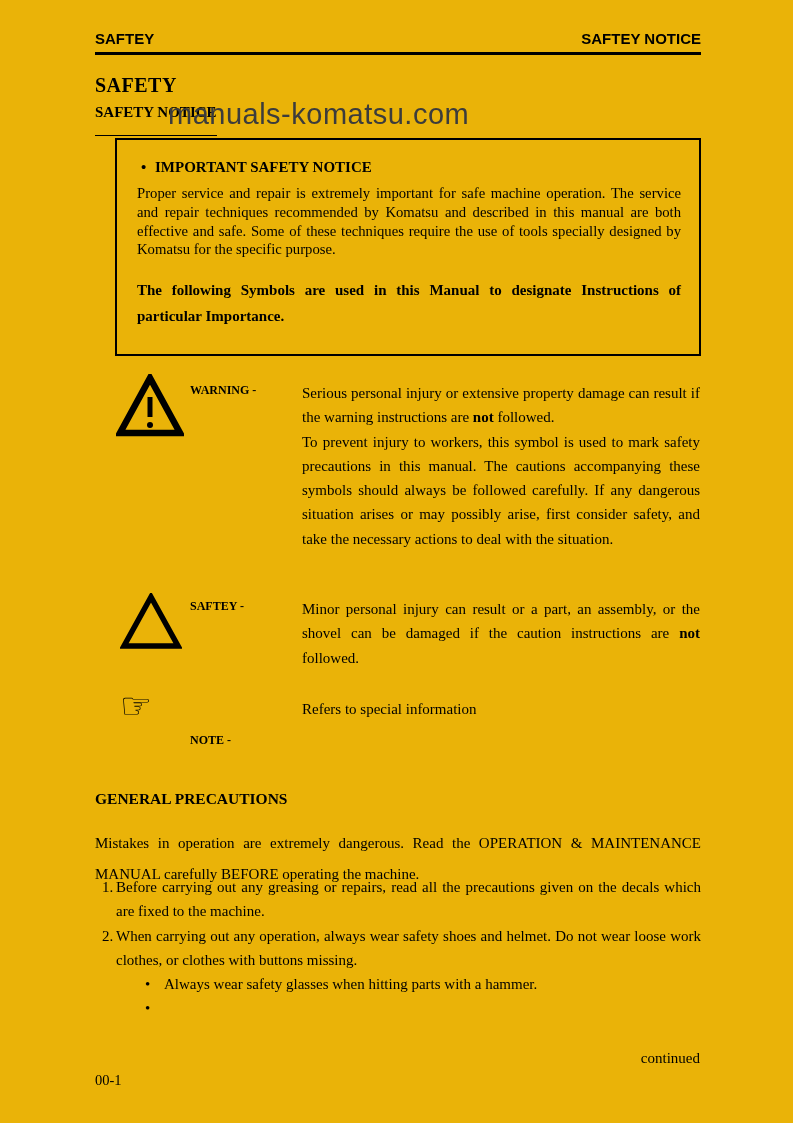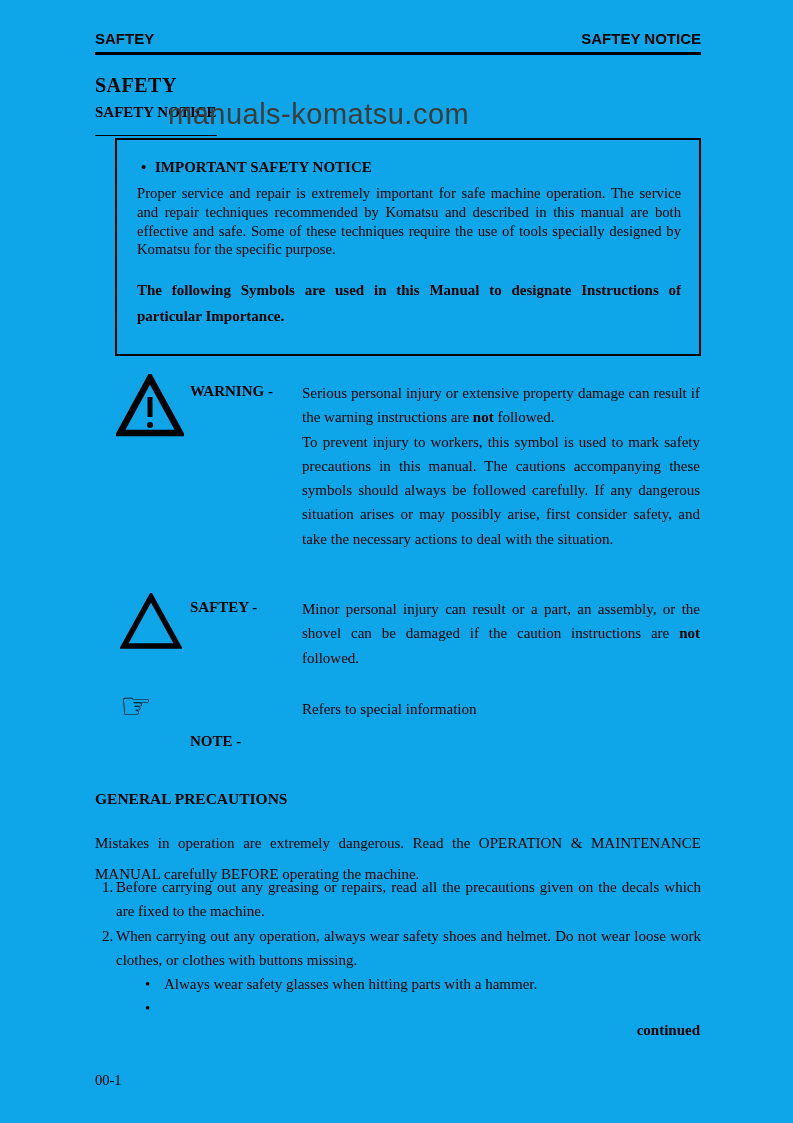--- a/index.html
+++ b/index.html
@@ -1,19 +1,19 @@
 <!DOCTYPE html>
 <html><head>
 <meta charset="utf-8">
 <style>
   * { margin:0; padding:0; box-sizing:border-box; }
   html,body { background:#ffffff; }
   .page {
     position:relative; width:793px; height:1123px; margin:0 auto;
-    background:#0ea5e9; color:#000;
+    background:#eab308; color:#000;
     font-family:"Liberation Serif", serif; font-size:15px;
     overflow:hidden;
   }
   
   .header {
     position:absolute; left:95px; top:30px; width:606px;
     display:flex; justify-content:space-between; align-items:flex-end;
     font-family:"Liberation Sans", sans-serif; font-weight:bold; font-size:15px;
     padding-bottom:5px; border-bottom:3px solid #000;
   }
@@ -40,21 +40,21 @@
   .box-heading { display:flex; font-weight:bold; font-size:15px; }
   .box-bullet { width:18px; padding-left:4px; font-weight:bold; }
   .box-body {
     margin-top:8px; text-align:justify; line-height:18.8px; font-size:14.7px;
   }
   .box-emphasis {
     margin-top:19px; font-weight:bold; text-align:justify; line-height:25.5px; font-size:15px;
   }
   
   .sym-icon { position:absolute; }
-  .sym-label { position:absolute; font-weight:bold; font-size:15px; }
+  .sym-label { position:absolute; font-weight:bold; font-size:12px; }
   .sym-text {
     position:absolute; left:302px; width:398px;
     text-align:justify; line-height:24.3px; font-size:15px;
   }
   .sym-text p { margin:0; }
   .hand-icon {
     position:absolute; left:120px; top:688px;
     font-family:"DejaVu Sans", sans-serif; font-size:36px; line-height:36px;
   }
   .bold-inline { font-weight:bold; }
@@ -69,21 +69,21 @@
   .list {
     position:absolute; left:95px; top:875px; width:606px; line-height:24.3px;
   }
   .li { display:flex; }
   .li .num { flex:none; width:21px; padding-left:7px; }
   .li .litext { flex:1; text-align:justify; }
   .subli { display:flex; padding-left:50px; }
   .subli .bullet { flex:none; width:19px; }
   .subli .subtext { flex:1; }
   .continued {
-    position:absolute; right:93px; top:1022px; font-weight:bold; font-size:15px;text-align:right;
+    position:absolute; right:93px; top:1050px; font-weight:normal; font-size:15px;text-align:right;
   }
   .footer {
     position:absolute; left:95px; top:1072px; font-size:14.5px;
   }
 </style>
 </head>
 <body>
 
 <div class="page">
 

